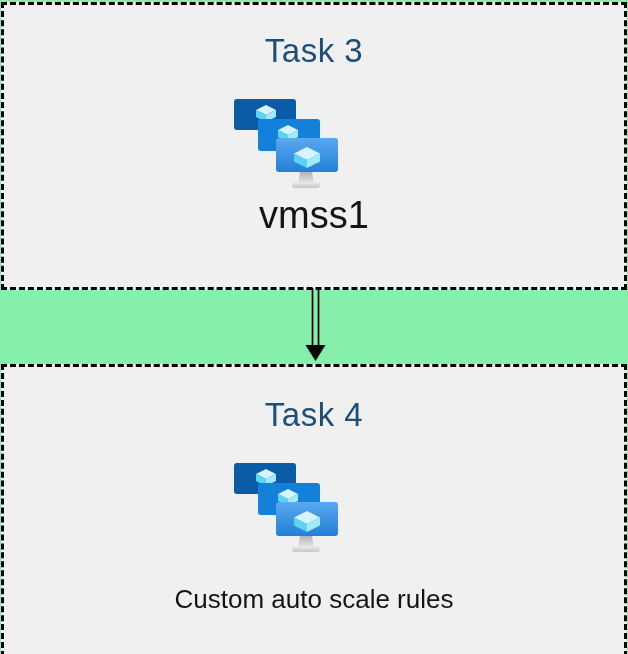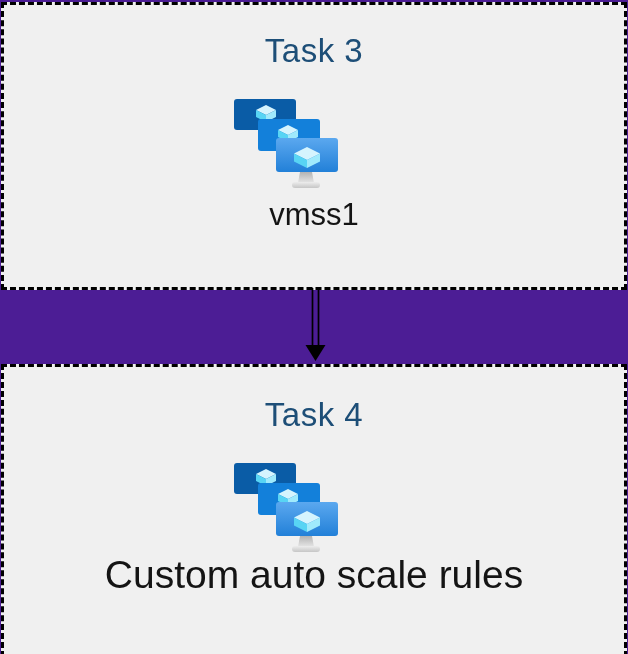--- a/index.html
+++ b/index.html
@@ -5,21 +5,21 @@
   html, body {
     margin: 0;
     padding: 0;
     background: #ffffff;
     font-family: "Liberation Sans", sans-serif;
   }
   #canvas {
     position: relative;
     width: 628px;
     height: 654px;
-    background: #4c1d95;
+    background: #86efac;
     overflow: hidden;
   }
   .task-box {
     position: absolute;
     left: 1px;
     width: 620px;
     background: #f0f0f0;
     border: 3px dashed #000000;
     display: flex;
     flex-direction: column;
@@ -43,25 +43,25 @@
     left: -28px;            
     width: 104px;
     height: 90px;
   }
   .task-box.top    .vmss-icon { margin-top: 28px; }
   .task-box.bottom .vmss-icon { margin-top: 28px; }
 
   .caption {
     text-align: center;
     color: #141414;
-    font-size: 31px;
+    font-size: 38px;
     line-height: 36px;
   }
   .task-box.top    .caption { margin-top: 8px; }
-  .task-box.bottom .caption { margin-top: 4px; font-size: 39px; }
+  .task-box.bottom .caption { margin-top: 28px; font-size: 26px; }
 
   .flow-arrow {
     position: absolute;
     left: 302px;
     top: 288px;
     width: 28px;
     height: 74px;
   }
   .hidden-defs {
     position: absolute;

